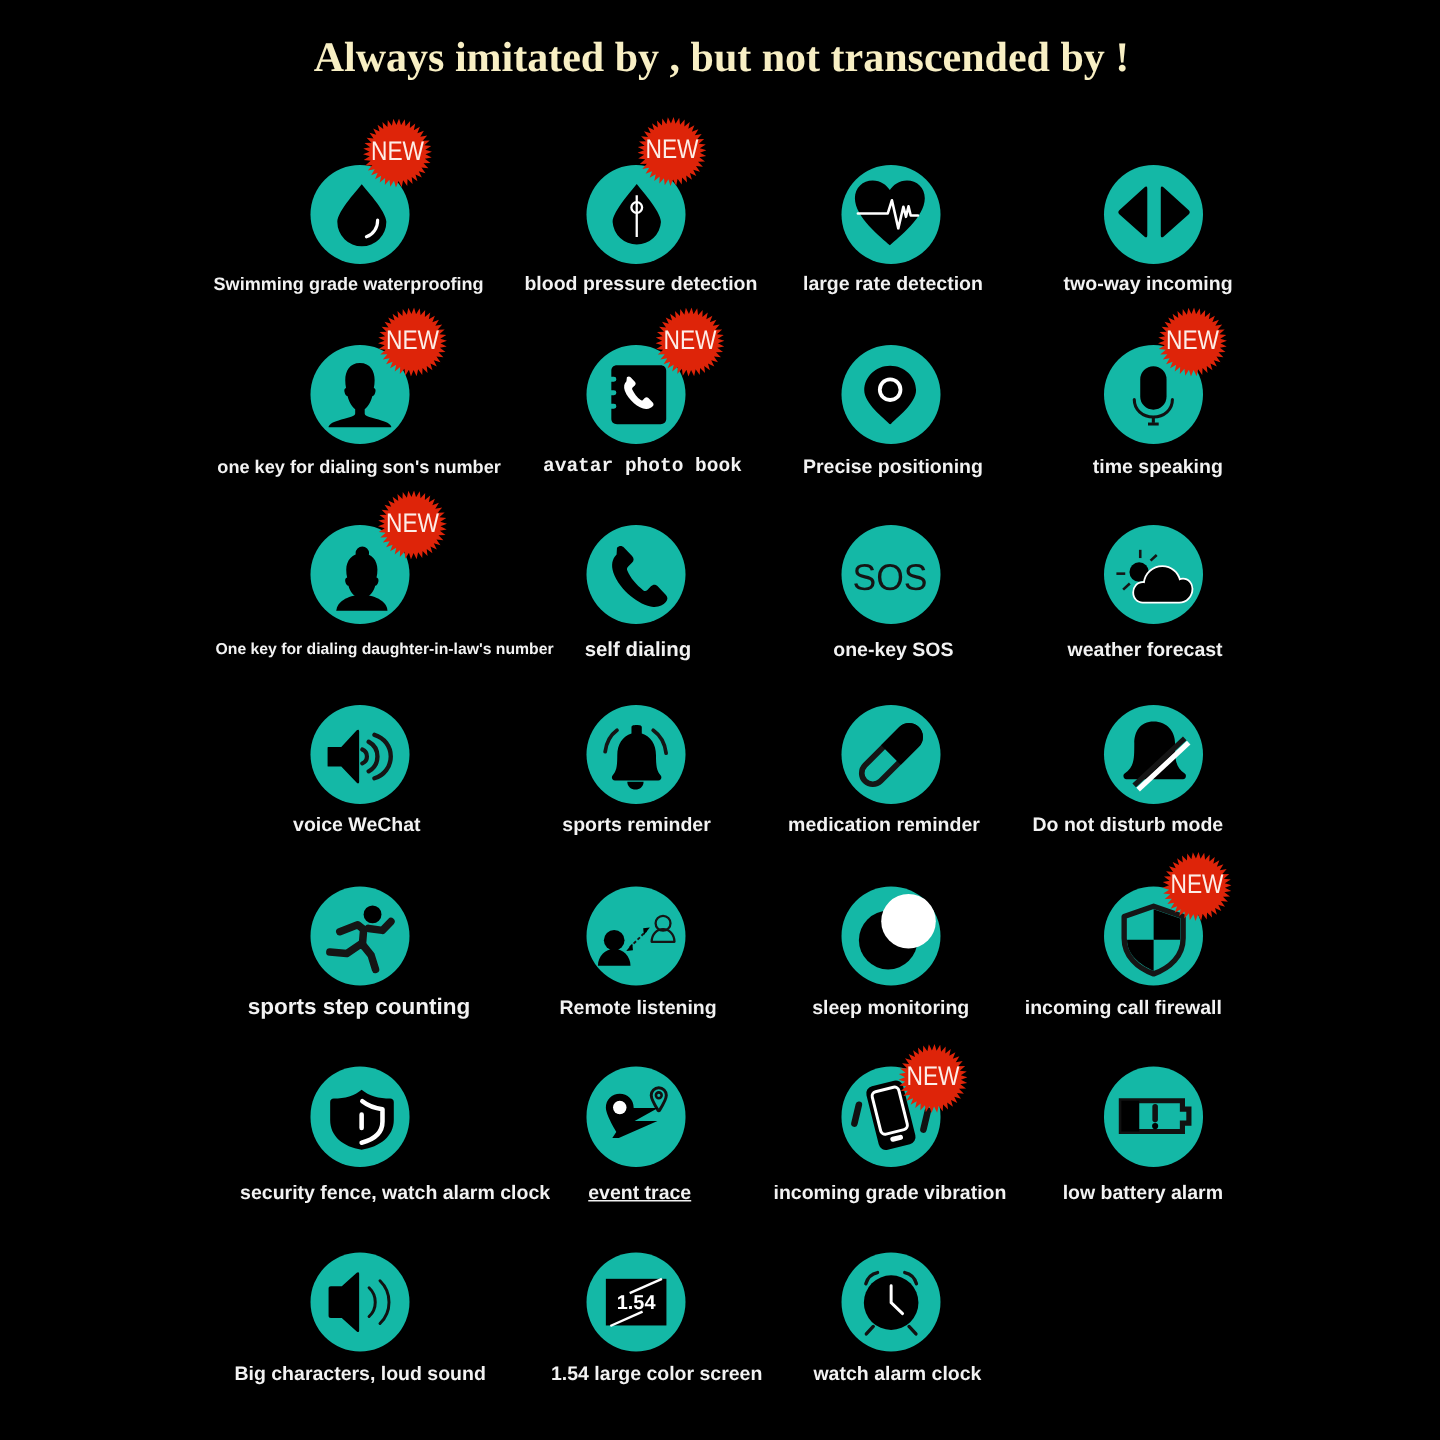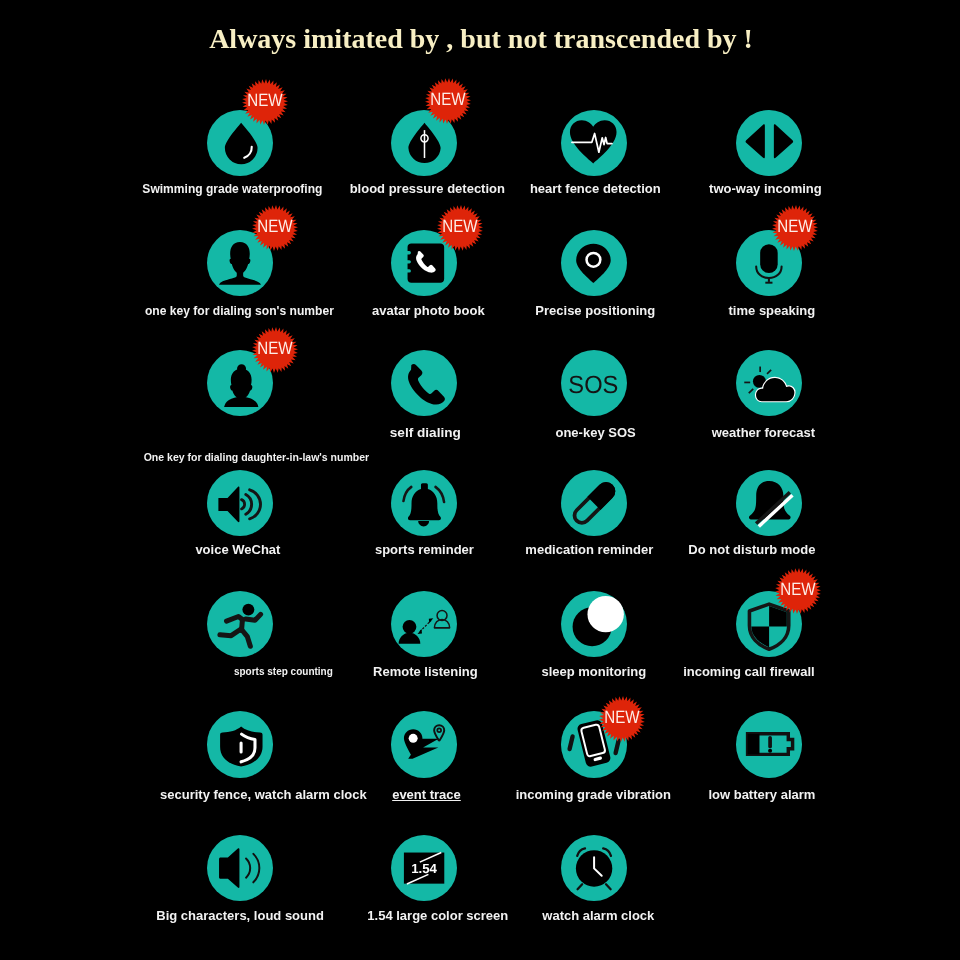--- a/index.html
+++ b/index.html
@@ -81,21 +81,21 @@
         </div>
         <div class="caption" style="left: 3.5px; line-height: 13px; top: 38.53px; font-size: 13px;">blood pressure detection</div>
       </div>
       <div class="cell" style="left: 594.3px; top: 143.4px;">
         <div class="disc">
           <svg viewBox="0 0 100 100">
             <path d="M48.7 80.8 C40 73 13.5 52.5 13.5 33.4 C13.5 22.8 21.4 15.6 31.4 15.6 C39.6 15.6 45.3 20.2 48.7 25.3 C52.1 20.2 57.8 15.6 66 15.6 C76 15.6 83.9 22.8 83.9 33.4 C83.9 52.5 57.4 73 48.7 80.8 Z"></path>
             <path d="M16.5 48.8 L46.6 48.8 L50.8 35.5 L57.2 63.8 L62.3 42 L65 52.2 L67.5 41.5 L69.7 50.8 L77 50.8" fill="none" stroke="#fff" stroke-width="2.6" stroke-linejoin="round" stroke-linecap="round"></path>
           </svg>
         </div>
-        <div class="caption" style="left: 1px; line-height: 13px; top: 38.53px; font-size: 13px;">heart fence detection</div>
+        <div class="caption" style="left: 1px; line-height: 13px; top: 38.53px; font-size: 13px;">large rate detection</div>
       </div>
       <div class="cell" style="left: 769.4px; top: 143.4px;">
         <div class="disc">
           <svg viewBox="0 0 100 100">
             <path d="M43.6 23.6 C43.6 21.6 42.3 21.1 40.9 22.4 L15.4 45.6 C14.1 46.8 14.1 48.3 15.4 49.5 L40.9 72.2 C42.3 73.4 43.6 72.9 43.6 70.9 Z"></path>
             <path d="M57.2 23.6 C57.2 21.6 58.5 21.1 59.9 22.4 L85.4 45.6 C86.7 46.8 86.7 48.3 85.4 49.5 L59.9 72.2 C58.5 73.4 57.2 72.9 57.2 70.9 Z"></path>
           </svg>
         </div>
         <div class="caption" style="left: -4px; line-height: 13px; top: 38.53px; font-size: 13px;">two-way incoming</div>
       </div>
@@ -119,21 +119,21 @@
             <path d="M25 25.8 C25 22.4 27.3 20.3 30.8 20.3 L74.5 20.3 C78 20.3 80.3 22.4 80.3 25.8 L80.3 74.2 C80.3 77.6 78 79.7 74.5 79.7 L30.8 79.7 C27.3 79.7 25 77.6 25 74.2 L25 64.3 L27.6 64.3 A2.5 2.5 0 0 0 27.6 59.3 L25 59.3 L25 50.6 L27.6 50.6 A2.5 2.5 0 0 0 27.6 45.6 L25 45.6 L25 36.9 L27.6 36.9 A2.5 2.5 0 0 0 27.6 31.9 L25 31.9 Z"></path>
             <path d="M40.2 36.5 C37.9 38.8 37.2 42 38.6 46.1 C40.2 50.6 44.1 55.5 47.8 58.6 C51.5 61.6 56.2 64.2 60 64.4 C63.2 64.5 65.2 63.4 66.7 61.8 C67.8 60.7 67.8 59.2 66.7 58 L62.3 53.4 C61.2 52.3 59.8 52.3 58.7 53.4 L56.8 55.3 C56.1 56 55.4 56 54.6 55.4 C52.8 54 51.2 52.5 49.6 50.5 C48.1 48.6 47 46.8 46.1 44.9 C45.8 44 46 43.3 46.7 42.6 L48.7 40.7 C49.8 39.6 49.8 38.2 48.7 37 L44.4 32.5 C43.3 31.4 41.9 31.4 40.7 32.6 Z" fill="#fff"></path>
           </svg>
         </div>
         <div class="badge" style="left: 13px; top: -58.5px;">
           <svg viewBox="0 0 100 100">
             <path d="M52.25 0.05 L55.16 9.83 L60.44 1.10 L61.70 11.23 L68.35 3.49 L67.92 13.68 L75.75 7.14 L73.65 17.13 L82.45 11.96 L78.74 21.47 L88.27 17.83 L83.05 26.59 L93.05 24.56 L86.45 32.35 L96.65 32.00 L88.86 38.59 L98.97 39.92 L90.21 45.14 L99.96 48.12 L90.46 51.82 L99.59 56.37 L89.61 58.46 L97.87 64.44 L87.68 64.86 L94.84 72.12 L84.72 70.86 L90.59 79.20 L80.81 76.29 L85.23 85.48 L76.06 81.00 L78.90 90.80 L70.60 84.87 L71.80 95.00 L64.58 87.78 L64.09 97.97 L58.17 89.67 L56.00 99.64 L51.53 90.47 L47.75 99.95 L44.84 90.17 L39.56 98.90 L38.30 88.77 L31.65 96.51 L32.08 86.32 L24.25 92.86 L26.35 82.87 L17.55 88.04 L21.26 78.53 L11.73 82.17 L16.95 73.41 L6.95 75.44 L13.55 67.65 L3.35 68.00 L11.14 61.41 L1.03 60.08 L9.79 54.86 L0.04 51.88 L9.54 48.18 L0.41 43.63 L10.39 41.54 L2.13 35.56 L12.32 35.14 L5.16 27.88 L15.28 29.14 L9.41 20.80 L19.19 23.71 L14.77 14.52 L23.94 19.00 L21.10 9.20 L29.40 15.13 L28.20 5.00 L35.42 12.22 L35.91 2.03 L41.83 10.33 L44.00 0.36 L48.47 9.53 Z" fill="#de2409"></path>
             <text x="50" y="47" text-anchor="middle" dominant-baseline="central" transform="translate(50 47) scale(0.845 1) translate(-50 -47)" font-family="Liberation Sans, sans-serif" font-size="39" fill="#fdeee8" letter-spacing="0">NEW</text>
           </svg>
         </div>
-        <div class="caption" style="left: 4.5px; line-height: 13px; top: 40.73px; font-size: 13px;">avatar photo book</div>
+        <div class="caption" style="left: 4.5px; line-height: 13px; top: 40.73px; font-size: 13px; font-family: Liberation Mono, monospace;">avatar photo book</div>
       </div>
       <div class="cell" style="left: 594.3px; top: 263.3px;">
         <div class="disc">
           <svg viewBox="0 0 100 100">
             <path d="M49 20.8 C34.5 20.8 22.9 32.1 22.9 45.6 C22.9 58.9 43.1 74 48 79.3 C48.6 79.9 49.4 79.9 50 79.3 C54.9 74 75.1 58.9 75.1 45.6 C75.1 32.1 63.5 20.8 49 20.8 Z"></path>
             <circle cx="49" cy="45" r="12.3" fill="#fff"></circle>
             <circle cx="49" cy="45" r="8.5"></circle>
           </svg>
         </div>
         <div class="caption" style="left: 1px; line-height: 13px; top: 40.73px; font-size: 13px;">Precise positioning</div>
@@ -162,21 +162,21 @@
             <path d="M51.9 28.4 C42.2 28.4 36 35.3 36 45.1 C36 48 36.3 50.7 36.9 53 C35.4 53.2 34.6 54.8 35 56.9 C35.5 59.5 36.8 61.2 38.2 61.2 C39.9 67.3 43.7 71.3 46.2 72.4 L46.2 76.2 C46.2 78.2 44.1 79.2 39.6 80.4 C31.8 82.5 27.4 83.7 25.7 86.2 L77.7 86.2 C76 83.7 71.6 82.5 63.8 80.4 C59.3 79.2 57.2 78.2 57.2 76.2 L57.2 72.4 C59.7 71.3 63.5 67.3 65.2 61.2 C66.6 61.2 67.9 59.5 68.4 56.9 C68.8 54.8 68 53.2 66.5 53 C67.1 50.7 67.4 48 67.4 45.1 C67.4 35.3 61.6 28.4 51.9 28.4 Z"></path>
             <path d="M26.2 86 C26.2 78.5 36.3 70.5 51.8 70.5 C67.3 70.5 77.4 78.5 77.4 86 Z"></path>
           </svg>
         </div>
         <div class="badge" style="left: 11.5px; top: -56px;">
           <svg viewBox="0 0 100 100">
             <path d="M52.25 0.05 L55.16 9.83 L60.44 1.10 L61.70 11.23 L68.35 3.49 L67.92 13.68 L75.75 7.14 L73.65 17.13 L82.45 11.96 L78.74 21.47 L88.27 17.83 L83.05 26.59 L93.05 24.56 L86.45 32.35 L96.65 32.00 L88.86 38.59 L98.97 39.92 L90.21 45.14 L99.96 48.12 L90.46 51.82 L99.59 56.37 L89.61 58.46 L97.87 64.44 L87.68 64.86 L94.84 72.12 L84.72 70.86 L90.59 79.20 L80.81 76.29 L85.23 85.48 L76.06 81.00 L78.90 90.80 L70.60 84.87 L71.80 95.00 L64.58 87.78 L64.09 97.97 L58.17 89.67 L56.00 99.64 L51.53 90.47 L47.75 99.95 L44.84 90.17 L39.56 98.90 L38.30 88.77 L31.65 96.51 L32.08 86.32 L24.25 92.86 L26.35 82.87 L17.55 88.04 L21.26 78.53 L11.73 82.17 L16.95 73.41 L6.95 75.44 L13.55 67.65 L3.35 68.00 L11.14 61.41 L1.03 60.08 L9.79 54.86 L0.04 51.88 L9.54 48.18 L0.41 43.63 L10.39 41.54 L2.13 35.56 L12.32 35.14 L5.16 27.88 L15.28 29.14 L9.41 20.80 L19.19 23.71 L14.77 14.52 L23.94 19.00 L21.10 9.20 L29.40 15.13 L28.20 5.00 L35.42 12.22 L35.91 2.03 L41.83 10.33 L44.00 0.36 L48.47 9.53 Z" fill="#de2409"></path>
             <text x="50" y="47" text-anchor="middle" dominant-baseline="central" transform="translate(50 47) scale(0.845 1) translate(-50 -47)" font-family="Liberation Sans, sans-serif" font-size="39" fill="#fdeee8" letter-spacing="0">NEW</text>
           </svg>
         </div>
-        <div class="caption" style="left: 16px; line-height: 10.5px; top: 44.605px; font-size: 10.5px; margin-top: 24px;">One key for dialing daughter-in-law's number</div>
+        <div class="caption" style="left: 16px; line-height: 10.5px; top: 44.605px; font-size: 10.5px;">One key for dialing daughter-in-law's number</div>
       </div>
       <div class="cell" style="left: 423.8px; top: 383.4px;">
         <div class="disc">
           <svg viewBox="0 0 100 100">
             <path d="M30.3 29.8 C25.9 34.2 24.5 40.4 27.1 48 C30.1 56.6 37.4 65.8 44.4 71.6 C51.3 77.4 60.2 82.1 67.3 82.5 C73.4 82.8 77.2 80.5 79.9 77.6 C81.9 75.4 82.1 72.7 80 70.5 L71.7 61.8 C69.6 59.6 66.9 59.8 64.9 61.8 L61.3 65.4 C59.9 66.8 58.6 66.8 57 65.6 C53.7 63 50.5 60.2 47.6 56.5 C44.7 52.9 42.7 49.5 41.1 45.9 C40.4 44.2 40.7 42.9 42 41.7 L45.8 38.1 C48 35.9 48 33.3 45.9 31.1 L37.7 22.6 C35.6 20.4 32.9 20.6 30.7 22.8 Z"></path>
           </svg>
         </div>
         <div class="caption" style="left: 1.5px; line-height: 13.6px; top: 42.156px; font-size: 13.6px;">self dialing</div>
       </div>
       <div class="cell" style="left: 594.3px; top: 383.4px;">
@@ -256,21 +256,21 @@
             <circle cx="62.5" cy="28.1" r="9"></circle>
             <g fill="none" stroke="#151515" stroke-width="7.6" stroke-linecap="round" stroke-linejoin="round">
               <path d="M29.5 45.5 L47.5 38.5 L54 43.5"></path>
               <path d="M53.5 43.5 L52.2 59.5"></path>
               <path d="M58.5 42.2 L72.5 44.2 L81 35.3"></path>
               <path d="M52.5 58.5 L61 69 L65.5 83.5"></path>
               <path d="M52 57 L36.5 67.5 L19.5 66"></path>
             </g>
           </svg>
         </div>
-        <div class="caption" style="left: -1px; line-height: 13px; top: 41.43px; font-size: 10px; margin-left: 44px;">sports step counting</div>
+        <div class="caption" style="left: -1px; line-height: 13px; top: 41.43px; font-size: 15px;">sports step counting</div>
       </div>
       <div class="cell" style="left: 423.8px; top: 623.6px;">
         <div class="disc">
           <svg viewBox="0 0 100 100">
             <circle cx="27.9" cy="54.2" r="10.4"></circle>
             <path d="M11.5 79.7 C11.5 70.5 18.8 63 27.9 63 C37 63 44.3 70.5 44.3 79.7 Z"></path>
             <circle cx="77.1" cy="37" r="7.5" fill="none" stroke="#151515" stroke-width="2.3"></circle>
             <path d="M65.6 55.7 C65.6 48.1 70.8 43 77.1 43 C83.4 43 88.6 48.1 88.6 55.7 Z" fill="none" stroke="#151515" stroke-width="2.3" stroke-linejoin="round"></path>
             <path d="M43.5 61.5 L60.3 44.7" fill="none" stroke="#151515" stroke-width="1.9" stroke-dasharray="3.4 2.2"></path>
             <path d="M40.1 64.9 L46.8 64.1 L46.1 57.4 Z"></path>

